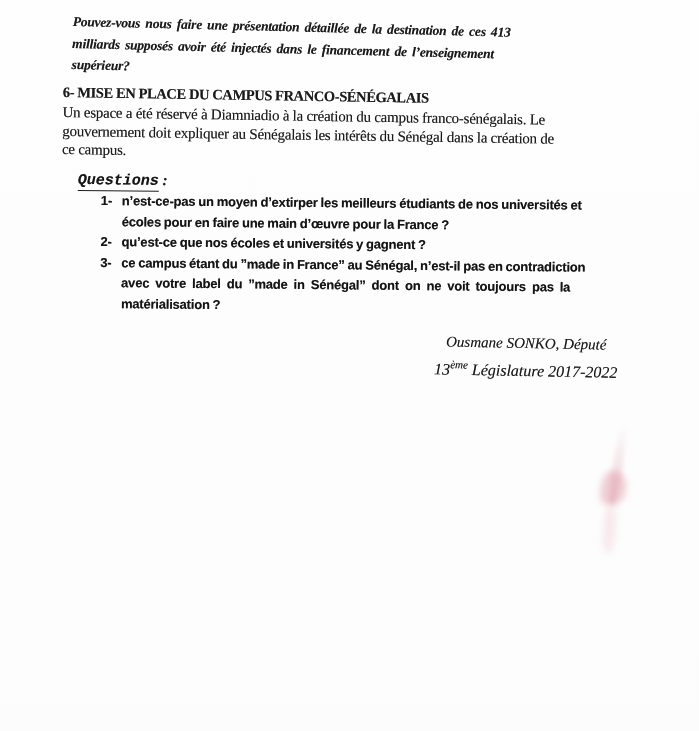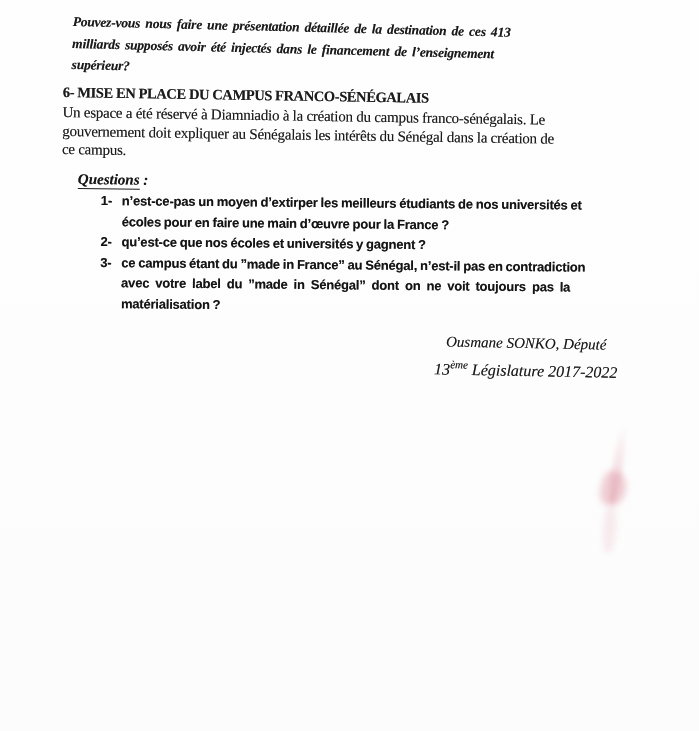--- a/index.html
+++ b/index.html
@@ -32,21 +32,21 @@
     letter-spacing:-.4px;margin:0 0 2px 0;
   }
   .section .body{ font:400 15px/18.5px "Liberation Serif", serif; letter-spacing:-.25px; }
 
   
   .questions-label{
     position:absolute;left:78px;top:170px;
     transform:rotate(.6deg);transform-origin:0 0;
     font:italic 700 15px/18px "Liberation Serif", serif;color:#161616;
   }
-  .questions-label .q-word{ border-bottom:1.6px solid #1c1c1c;padding-bottom:1px; }
+  .questions-label .q-word{ border-bottom:1.6px solid #1c1c1c;padding-bottom:1px;font-family:Liberation Mono, monospace; }
 
   
   .q-list{
     position:absolute;left:101px;top:191px;width:560px;
     transform:rotate(.55deg);transform-origin:0 0;
     font:700 13px/20.5px "Liberation Sans", sans-serif;
     letter-spacing:-.2px;word-spacing:-.5px;color:#141414;
     margin:0;padding:0;list-style:none;
   }
   .q-item{ display:flex;align-items:flex-start;margin:0; }

